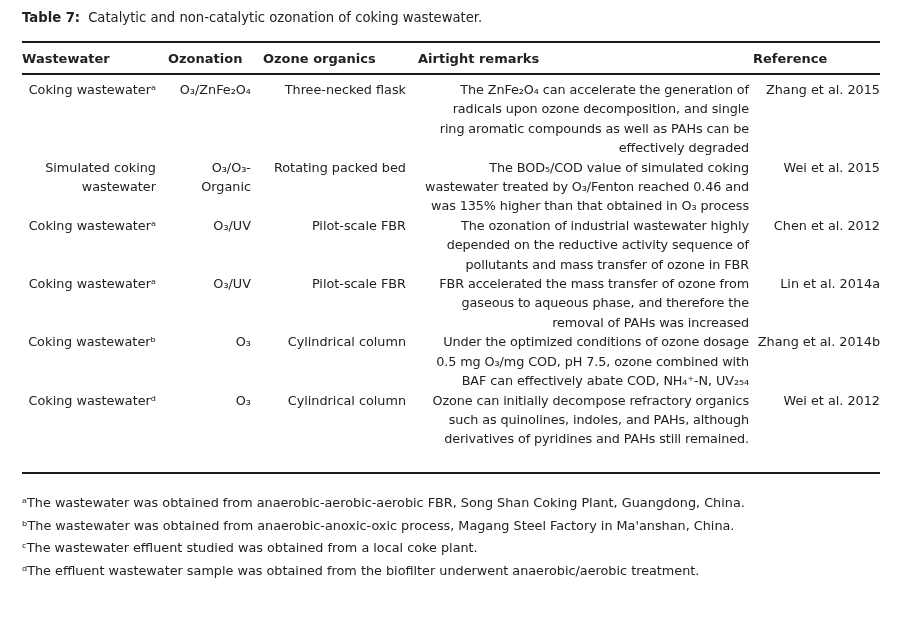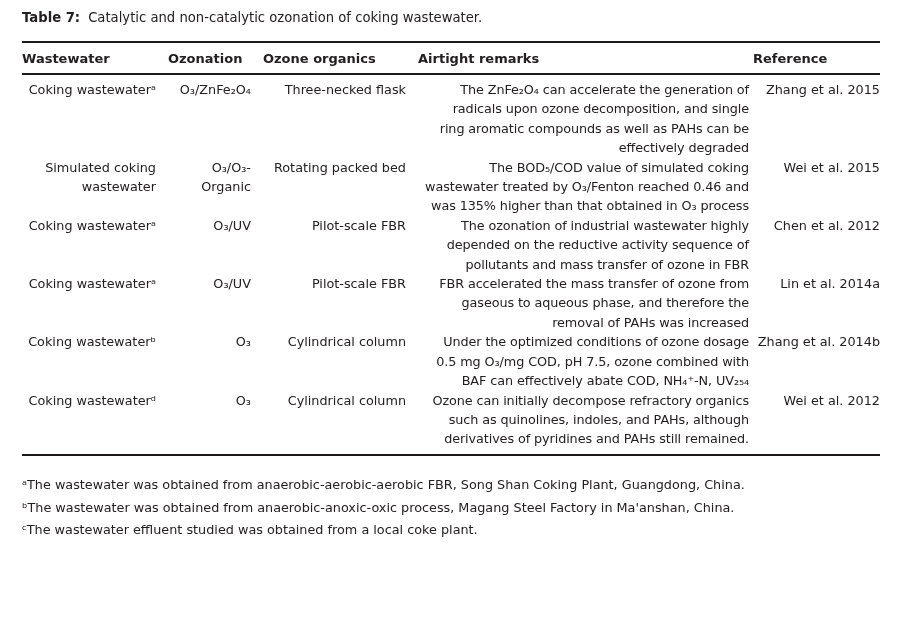--- a/index.html
+++ b/index.html
@@ -48,21 +48,21 @@
     white-space: pre-line;
   }
   tbody td.col-remarks {
     letter-spacing: -0.1px;
     padding-right: 4px;
   }
   tbody td.col-reference, thead th.col-reference {
     padding-right: 0;
   }
   tbody tr:first-child td { padding-top: 5px; }
-  tbody tr:last-child td { padding-bottom: 5px; }
+  tbody tr:last-child td { padding-bottom: 23px; }
   .footnotes {
     margin-top: 18px;
   }
   .footnote {
     margin: 0;
     font-size: 12.8px;
     line-height: 22.8px;
   }
 </style>
 </head>
@@ -149,15 +149,16 @@
 derivatives of pyridines and PAHs still remained.</td>
     <td class="col-reference">Wei et al. 2012</td>
   </tr>
       </tbody>
   </table>
 
   <div class="footnotes">
       <p class="footnote">ᵃThe wastewater was obtained from anaerobic-aerobic-aerobic FBR, Song Shan Coking Plant, Guangdong, China.</p>
       <p class="footnote">ᵇThe wastewater was obtained from anaerobic-anoxic-oxic process, Magang Steel Factory in Ma'anshan, China.</p>
       <p class="footnote">ᶜThe wastewater effluent studied was obtained from a local coke plant.</p>
+      <p class="footnote">ᵈThe effluent wastewater sample was obtained from the biofilter underwent anaerobic/aerobic treatment.</p>
     </div>
 
 </div>
 
 </body></html>

